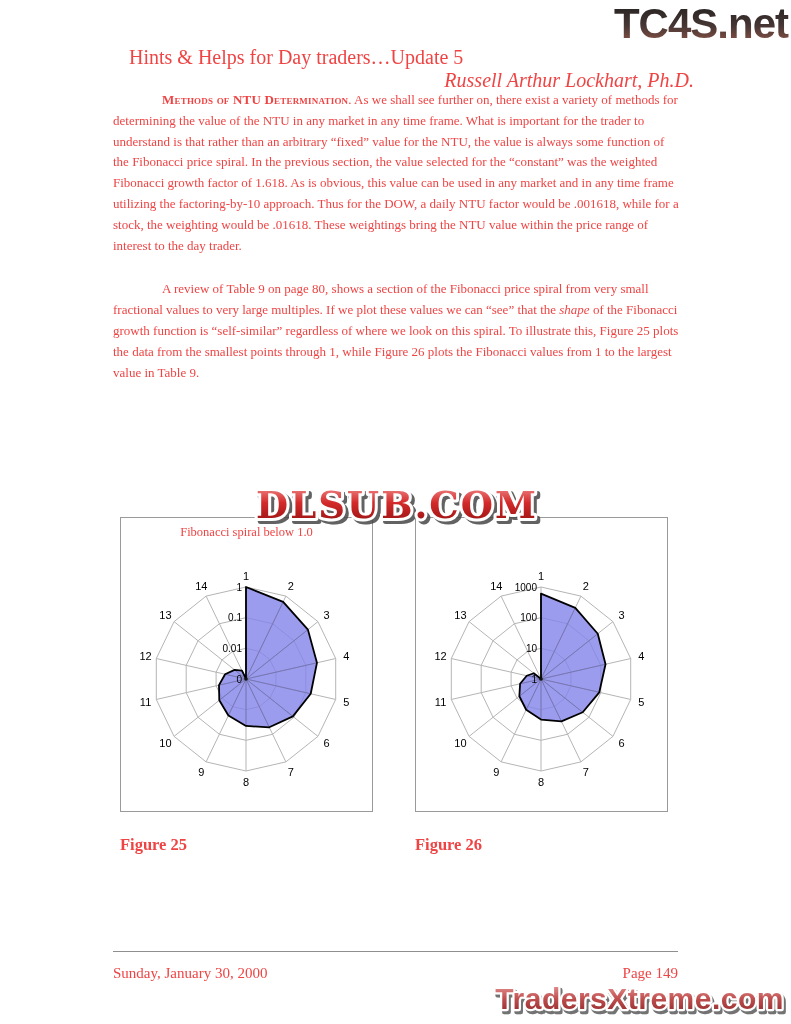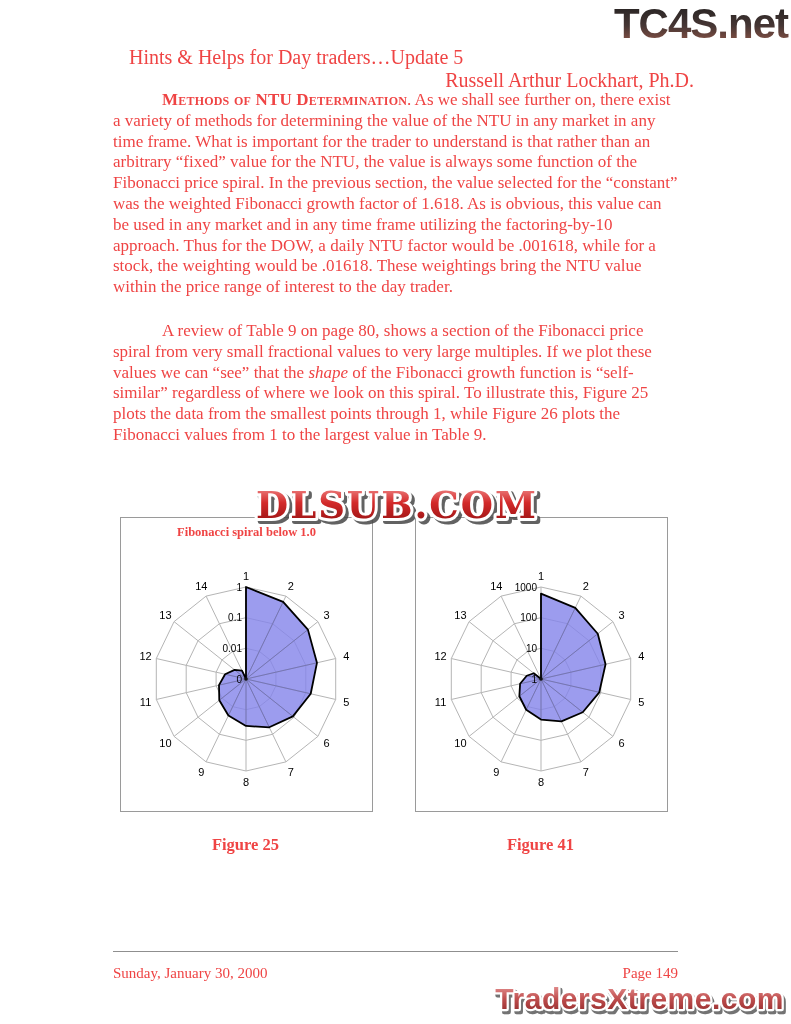--- a/index.html
+++ b/index.html
@@ -4,24 +4,24 @@
 <style>
   html,body{margin:0;padding:0;background:#e8e8e8;}
   .page{
     position:relative; width:791px; height:1024px; margin:0 auto;
     background:#ffffff; overflow:hidden;
     font-family:"Liberation Serif","DejaVu Serif",serif; color:#ef4444;
   }
   
   .header{position:absolute; left:113px; top:46px; width:565px; font-size:20px;margin-left:16px;}
   .header .h-left{float:left;}
-  .header .h-right{float:right;}
+  .header .h-right{float:right;font-style:italic;}
   
   .body-text{position:absolute; left:113px; top:90px; width:566px;
-    font-size:17px; line-height:20.8px; text-align:left;}
+    font-size:13px; line-height:20.8px; text-align:left;}
   .body-text p{margin:0; text-indent:49px;}
   .body-text p + p{margin-top:23px;font-family:Liberation Serif, serif;}
   .smallcaps{font-variant:small-caps; font-weight:bold; letter-spacing:.2px;}
   
   .logo-tc4s{position:absolute; left:592px; top:0; z-index:6;}
   .banner-dlsub{position:absolute; left:212px; top:478px; z-index:6;}
   .banner-traders{position:absolute; left:458px; top:977px; z-index:6;}
   .logo-tc4s text{
     font-family:"Liberation Sans",sans-serif; font-weight:bold;
     font-size:42px; letter-spacing:-1px;
@@ -37,24 +37,24 @@
     font-size:30px; letter-spacing:.5px;
     paint-order:stroke; stroke:#ffffff; stroke-width:4.5px; stroke-linejoin:round;
     filter:drop-shadow(2px 3px 0px rgba(80,80,80,.8));
   }
   
   .chart-box{position:absolute; top:517px; width:251px; height:293px;
     border:1px solid #9a9a9a; background:#fff; z-index:2;}
   .chart-box.left{left:120px;}
   .chart-box.right{left:415px;}
   .chart-title{position:absolute; top:7px; left:0; width:100%; text-align:center;
-    font-size:12.5px; font-weight:bold;}
+    font-size:12.5px; font-weight:normal;}
   .chart-box svg{position:absolute; left:0; top:0;}
   
-  .caption{position:absolute; top:835px; width:251px; text-align:center;
+  .caption{position:absolute; top:835px; width:251px; text-align:left;
     font-size:16.5px; font-weight:bold;}
   .caption.left{left:120px;}
   .caption.right{left:415px;}
   
   .footer-rule{position:absolute; left:113px; top:951px; width:565px; height:1px;
     background:#8f8f8f;}
   .footer{position:absolute; left:113px; top:965px; width:565px; font-size:15px;}
   .footer .f-left{float:left;}
   .footer .f-right{float:right;}
 </style>
@@ -204,21 +204,21 @@
         <text x="80.30997487089158" y="68.2002066060508" dy="0.35em" text-anchor="middle" font-size="11" fill="#000" font-family="&quot;Liberation Sans&quot;,sans-serif">14</text>
         <text x="121" y="69" dy="0.35em" text-anchor="end" font-size="10" fill="#000" font-family="&quot;Liberation Sans&quot;,sans-serif">1000</text>
         <text x="121" y="99.66666666666667" dy="0.35em" text-anchor="end" font-size="10" fill="#000" font-family="&quot;Liberation Sans&quot;,sans-serif">100</text>
         <text x="121" y="130.33333333333334" dy="0.35em" text-anchor="end" font-size="10" fill="#000" font-family="&quot;Liberation Sans&quot;,sans-serif">10</text>
         <text x="121" y="161" dy="0.35em" text-anchor="end" font-size="10" fill="#000" font-family="&quot;Liberation Sans&quot;,sans-serif">1</text>
         <circle cx="125" cy="161" r="1.8" fill="#111"></circle>
       </svg>
   </div>
 
   <div class="caption left">Figure 25</div>
-  <div class="caption right">Figure 41</div>
+  <div class="caption right">Figure 26</div>
 
   <div class="footer-rule"></div>
   <div class="footer">
     <span class="f-left">Sunday, January 30, 2000</span>
     <span class="f-right">Page 149</span>
   </div>
 
   <svg class="banner-traders" width="333" height="47">
     <defs>
       <linearGradient id="gTX" x1="0" y1="0" x2="0" y2="1">

